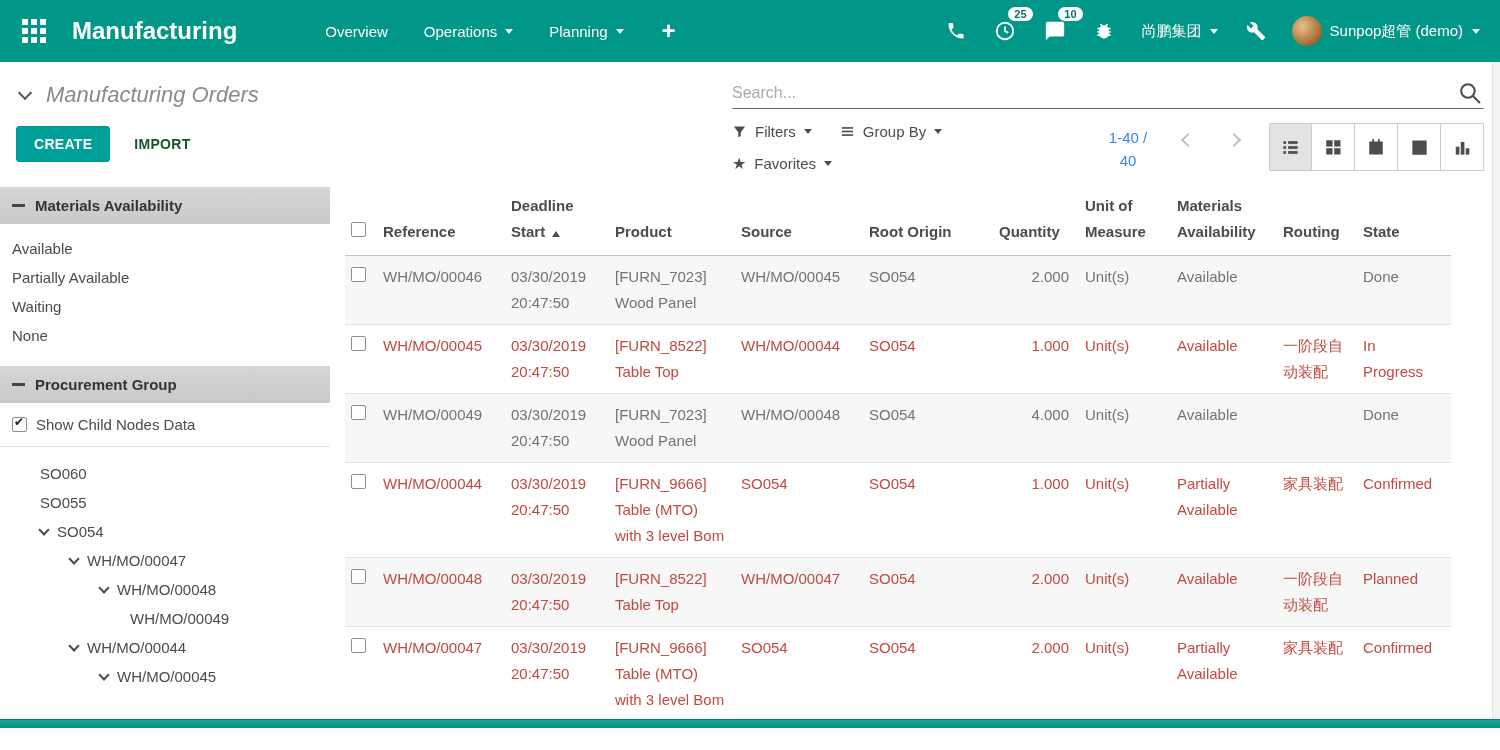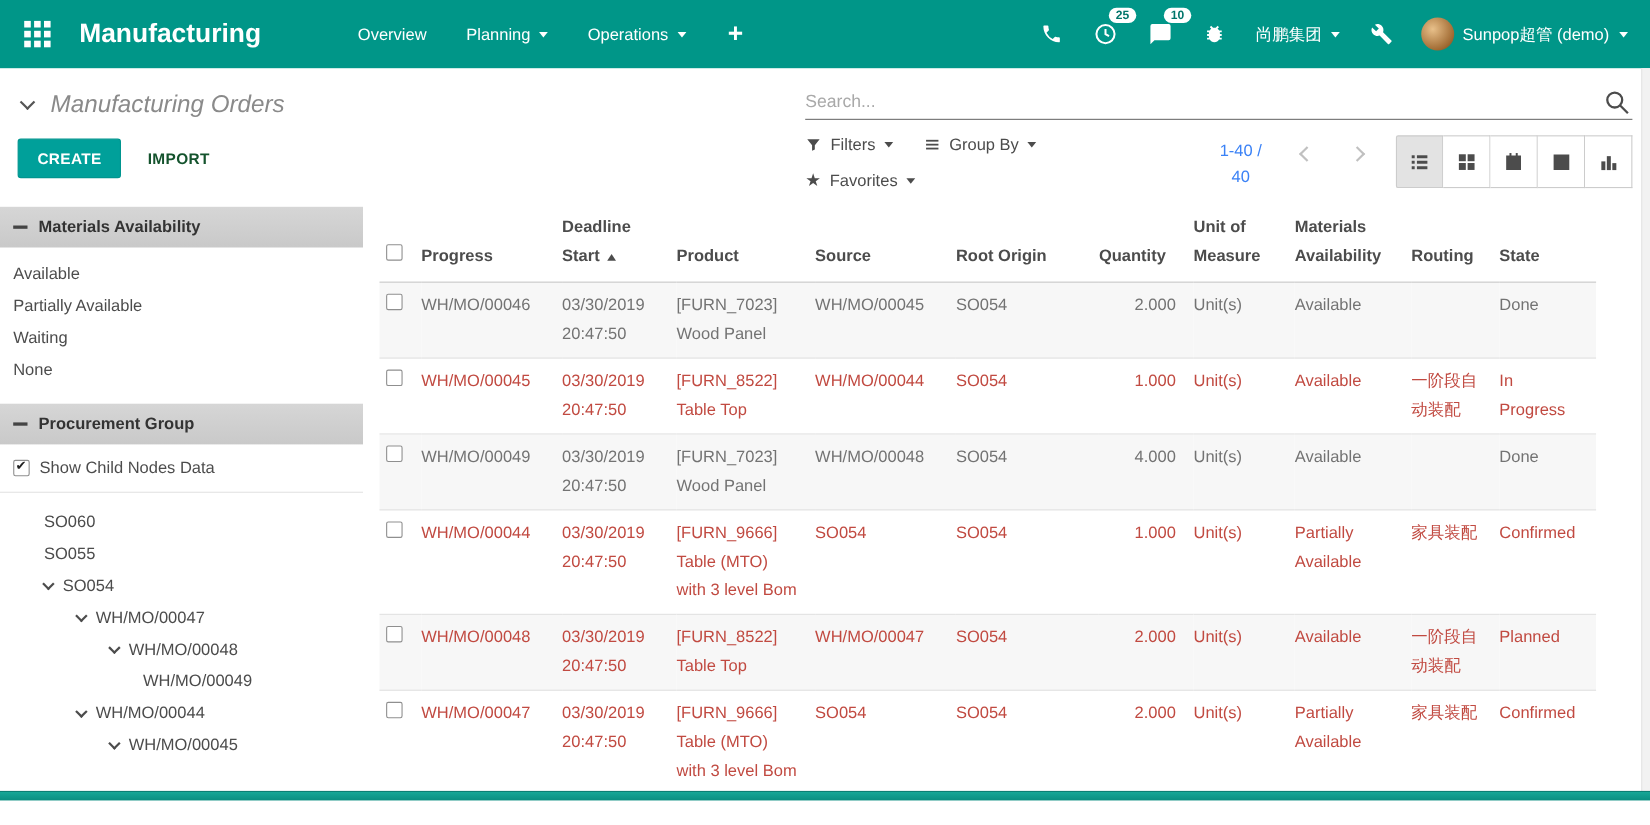--- a/index.html
+++ b/index.html
@@ -98,25 +98,25 @@
         <i></i>
         <i></i>
         <i></i>
         <i></i>
     </div>
     <div class="brand">Manufacturing</div>
     <div class="menu-item">
       <span>Overview</span>
     </div>
     <div class="menu-item">
+      <span>Operations</span>
+      <span class="caret"></span>
+    </div>
+    <div class="menu-item">
       <span>Planning</span>
-      <span class="caret"></span>
-    </div>
-    <div class="menu-item">
-      <span>Operations</span>
       <span class="caret"></span>
     </div>
     <div class="menu-plus">+</div>
 
     <div class="nav-right">
       <div class="nav-icon-btn">
         <svg width="20" height="20" viewBox="0 0 24 24" fill="#fff">
             <path d="M6.62 10.79a15.05 15.05 0 0 0 6.59 6.59l2.2-2.2a1 1 0 0 1 1.02-.24c1.12.37 2.33.57 3.57.57a1 1 0 0 1 1 1V20a1 1 0 0 1-1 1C10.85 21 3 13.15 3 3.5a1 1 0 0 1 1-1H7.5a1 1 0 0 1 1 1c0 1.25.2 2.45.57 3.57a1 1 0 0 1-.25 1.02l-2.2 2.2z"></path>
           </svg>
       </div>
@@ -319,21 +319,21 @@
             <col style="width:130px">
             <col style="width:86px">
             <col style="width:92px">
           <col style="width:106px">
             <col style="width:80px">
             <col style="width:88px">
         </colgroup>
         <thead>
           <tr>
             <th class="cb-col"><span class="cb"></span></th>
-            <th><span>Progress</span></th>
+            <th><span>Reference</span></th>
             <th><span>Deadline Start</span><span class="sort-asc"></span></th>
             <th><span>Product</span></th>
             <th><span>Source</span></th>
             <th><span>Root Origin</span></th>
             <th class="num"><span>Quantity</span></th>
             <th><span>Unit of Measure</span></th>
             <th><span>Materials Availability</span></th>
             <th><span>Routing</span></th>
             <th><span>State</span></th>
           </tr>

